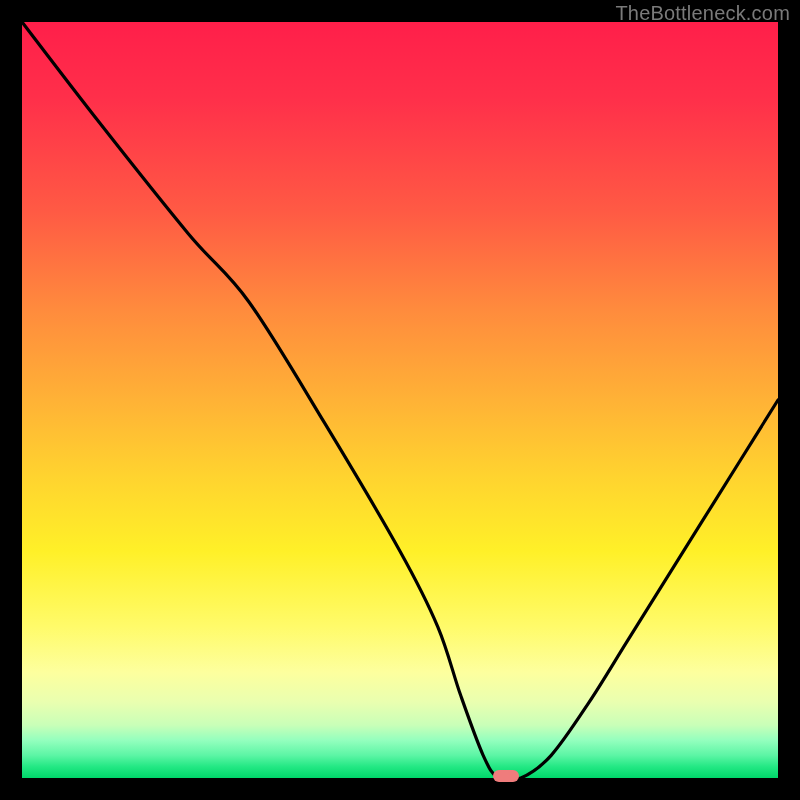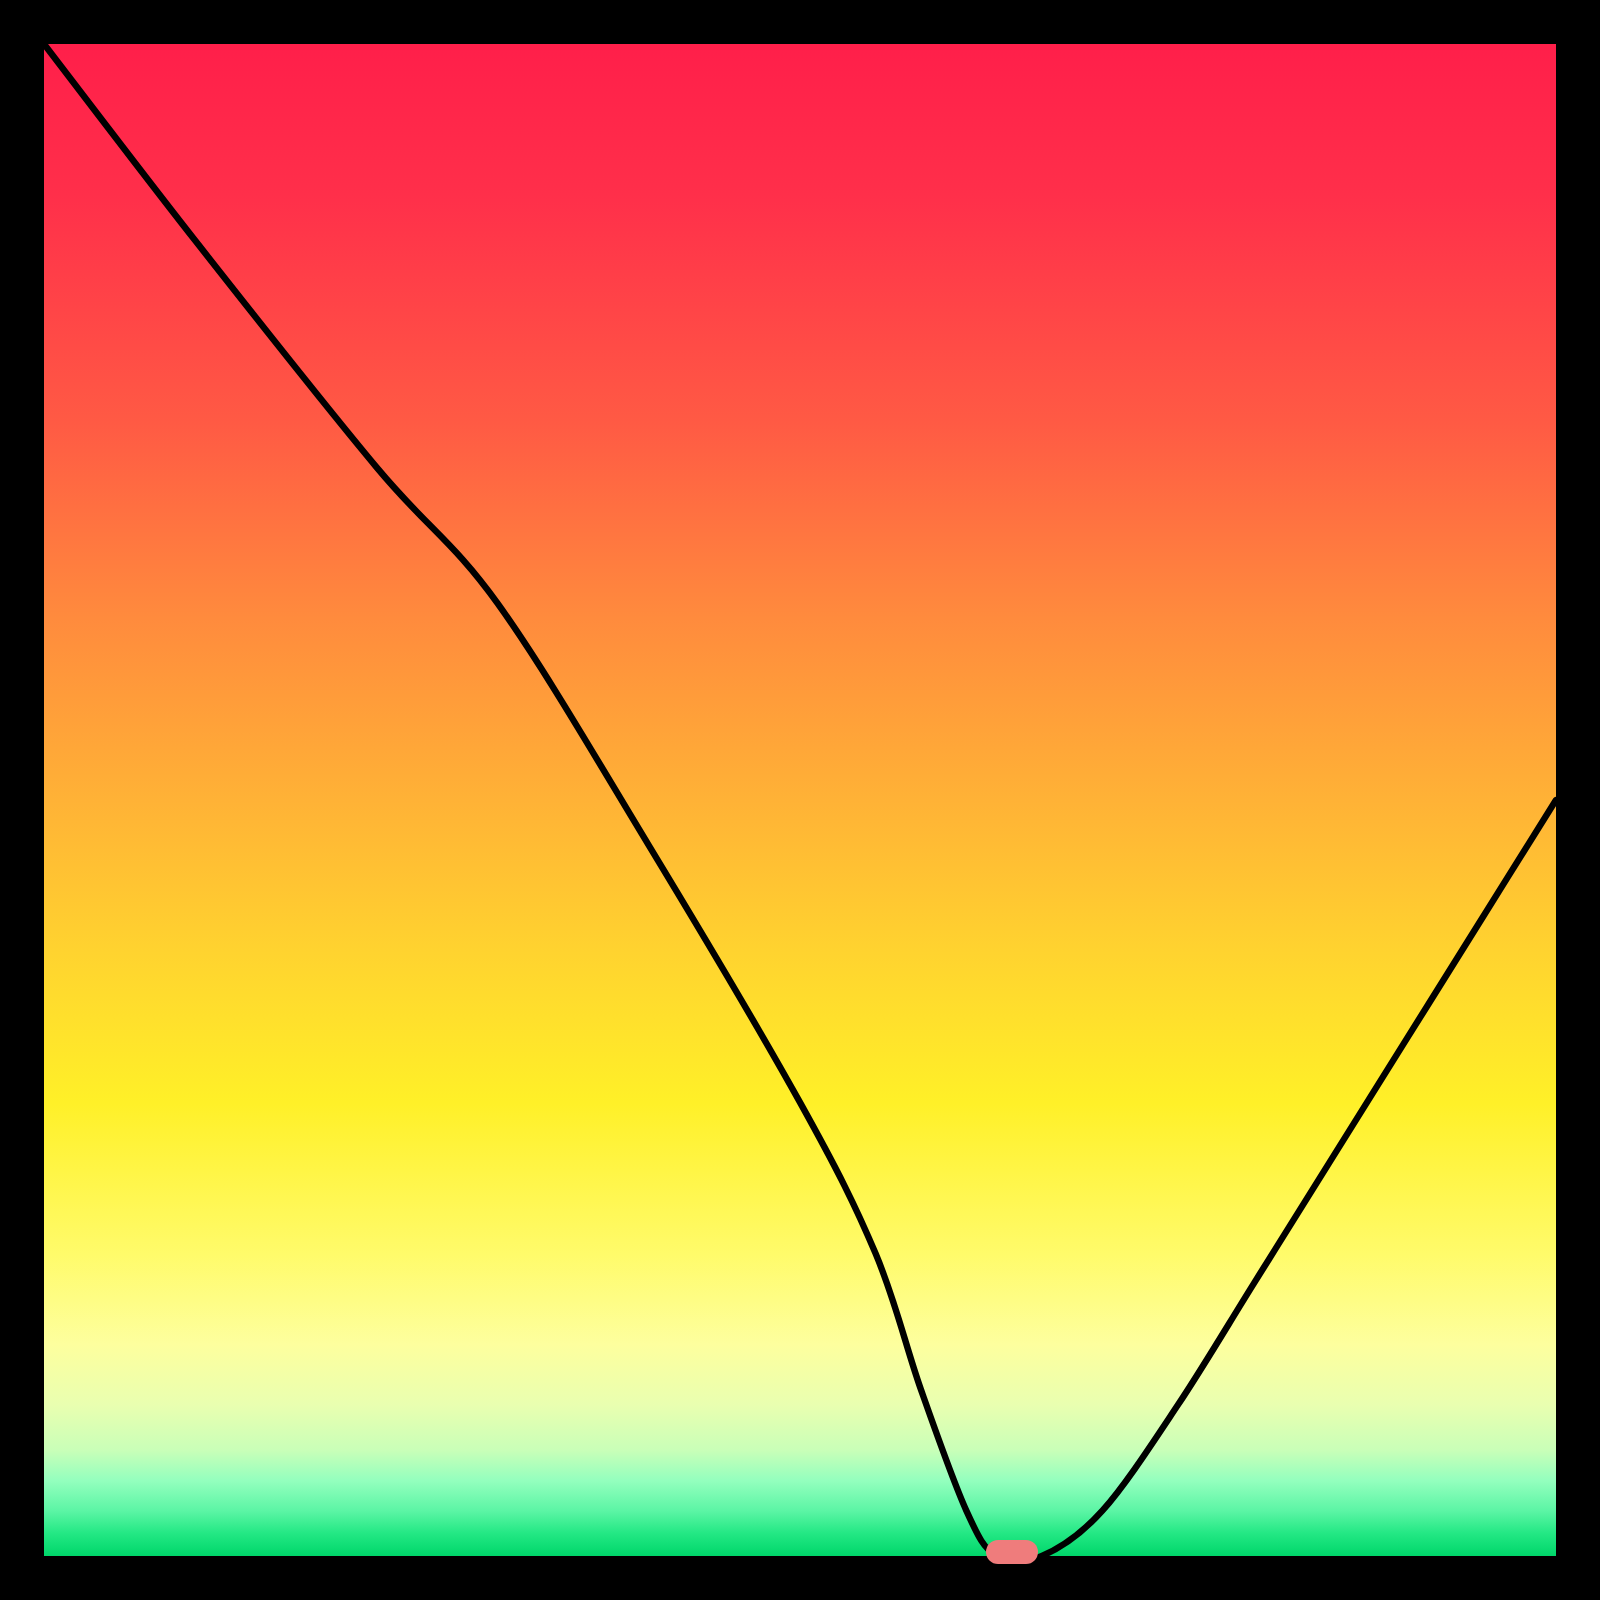--- a/index.html
+++ b/index.html
@@ -76,13 +76,14 @@
   <div class="plot-area">
 
     <svg class="curve" viewBox="0 0 756 756" preserveAspectRatio="none">
       <path id="curve-path" fill="none" stroke="#000" stroke-width="3.2" stroke-linejoin="round" stroke-linecap="round" d="M 0 0 C 12.600000000000001 16.379999999999995, 47.88000000000001 62.999999999999964, 75.60000000000001 98.27999999999997 C 103.32000000000001 133.55999999999997, 141.12 181.44000000000005, 166.32 211.68000000000006 C 191.51999999999998 241.92000000000007, 204.11999999999998 248.21999999999997, 226.79999999999998 279.71999999999997 C 249.48 311.21999999999997, 277.20000000000005 359.1, 302.40000000000003 400.68 C 327.6 442.26, 359.1 495.18000000000006, 378 529.2 C 396.9 563.22, 405.72 580.8599999999999, 415.8 604.8 C 425.88 628.74, 430.91999999999996 651.4200000000001, 438.47999999999996 672.84 C 446.03999999999996 694.26, 454.85999999999996 719.46, 461.15999999999997 733.32 C 467.46 747.1800000000001, 469.98 752.22, 476.28000000000003 756 C 482.58000000000004 759.78, 490.14000000000004 759.78, 498.96000000000004 756 C 507.78000000000003 752.22, 517.8599999999999 745.9200000000001, 529.1999999999999 733.32 C 540.54 720.72, 554.4 699.3, 567 680.4 C 579.6 661.5, 592.2 640.08, 604.8000000000001 619.9200000000001 C 617.4000000000001 599.7600000000001, 630 579.6, 642.6 559.44 C 655.2 539.2800000000001, 667.8 519.12, 680.4 498.96 C 693 478.79999999999995, 705.5999999999999 458.64, 718.1999999999999 438.48 C 730.8 418.32000000000005, 749.7 388.08, 756 378"></path>
     </svg>
 
     <div id="marker" class="marker" style="left: 470.84px; top: 748px;"></div>
 
   </div>
 
+  <div class="watermark">TheBottleneck.com</div>
 </div>
 
 </body></html>

